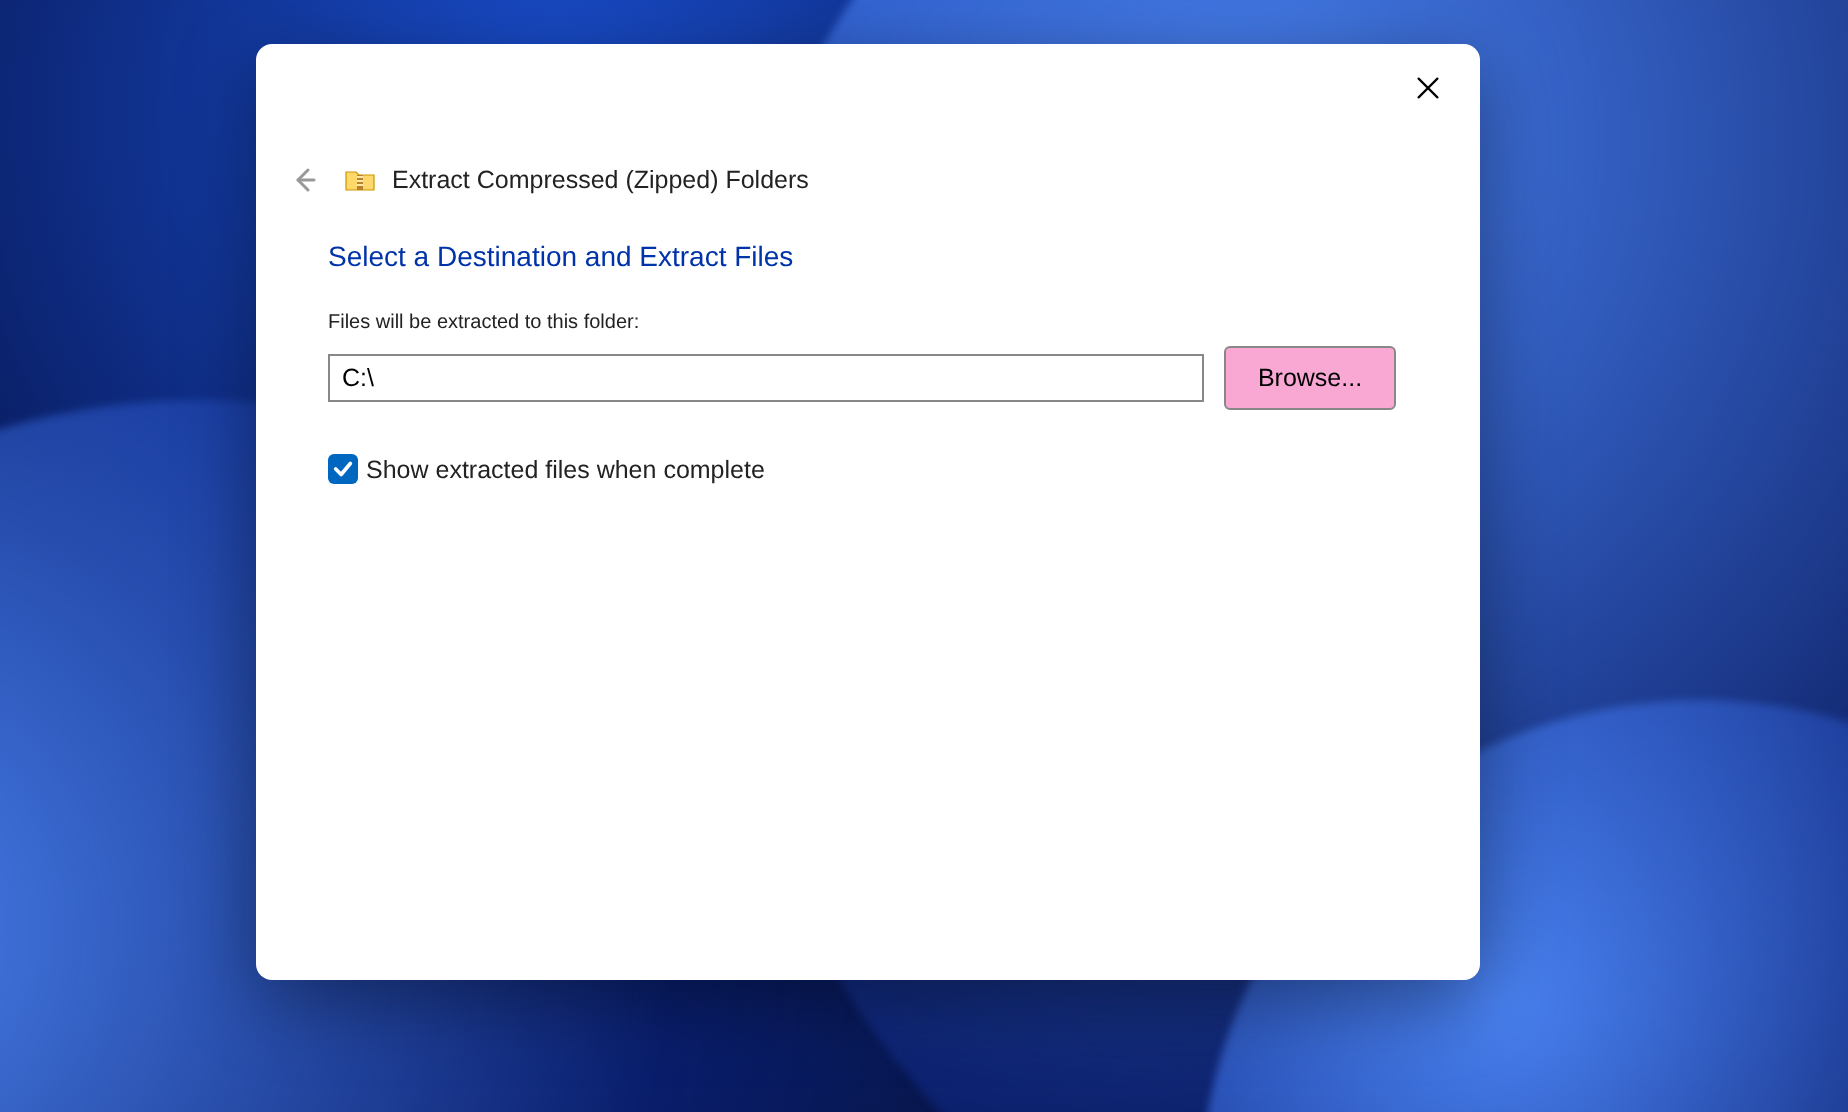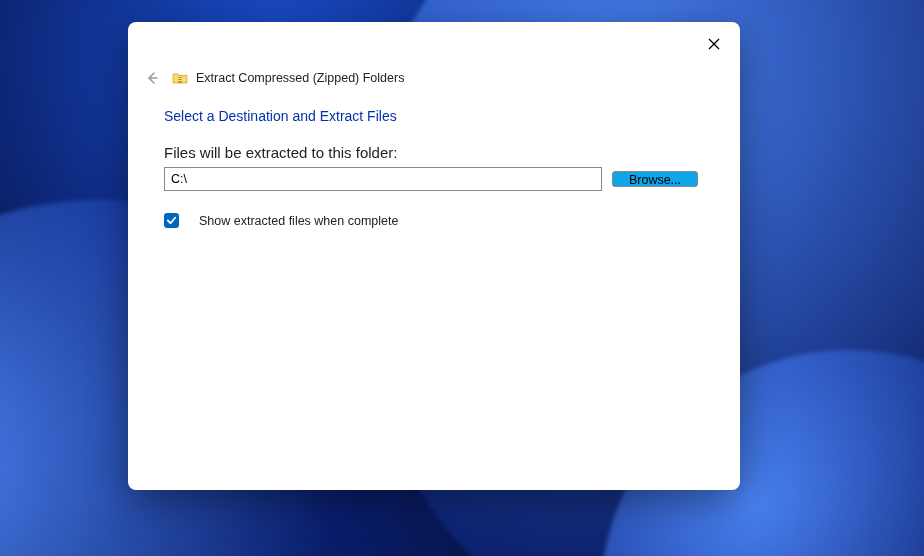--- a/index.html
+++ b/index.html
@@ -51,20 +51,21 @@
     border-radius: 4px;
     cursor: pointer;
   }
   .close-btn svg { width: 12px; height: 12px; }
 
   .headerrow {
     display: flex;
     align-items: center;
     padding: 0 12px 8px 12px;
     gap: 8px;
+    margin-top: 12px;
   }
   .back-btn {
     width: 24px; height: 24px;
     display:flex; align-items:center; justify-content:center;
     color: #888;
     cursor: default;
   }
   .zip-icon {
     width: 16px; height: 16px;
     display:flex; align-items:center; justify-content:center;
@@ -77,21 +78,21 @@
   .content {
     padding: 10px 36px 0 36px;
     flex: 1;
   }
   .heading {
     font-size: 14px;
     color: #0033aa;
     margin-bottom: 20px;
   }
   .label {
-    font-size: 15px;
+    font-size: 10px;
     color: #222;
     margin-bottom: 6px;
   }
   .pathrow {
     display: flex;
     gap: 10px;
     align-items: center;
     margin-bottom: 22px;
   }
   .path-input {
@@ -99,33 +100,33 @@
     height: 24px;
     border: 1px solid #888;
     padding: 2px 6px;
     font-size: 12.5px;
     font-family: inherit;
     outline: none;
     max-width: 438px;
   }
   .browse-btn {
     width: 86px;
-    height: 16px;
+    height: 32px;
     font-size: 12.5px;
     border: 1px solid #888;
-    background: #0ea5e9;
+    background: #f9a8d4;
     border-radius: 3px;
     cursor: pointer;
     font-family: inherit;
   }
 
   .checkrow {
     display: flex;
     align-items: center;
-    gap: 20px;
+    gap: 4px;
     font-size: 12.5px;
     color: #222;
   }
   .checkbox {
     width: 15px; height: 15px;
     border-radius: 3px;
     background: #0067c0;
     display:flex; align-items:center; justify-content:center;
     cursor: pointer;
   }

